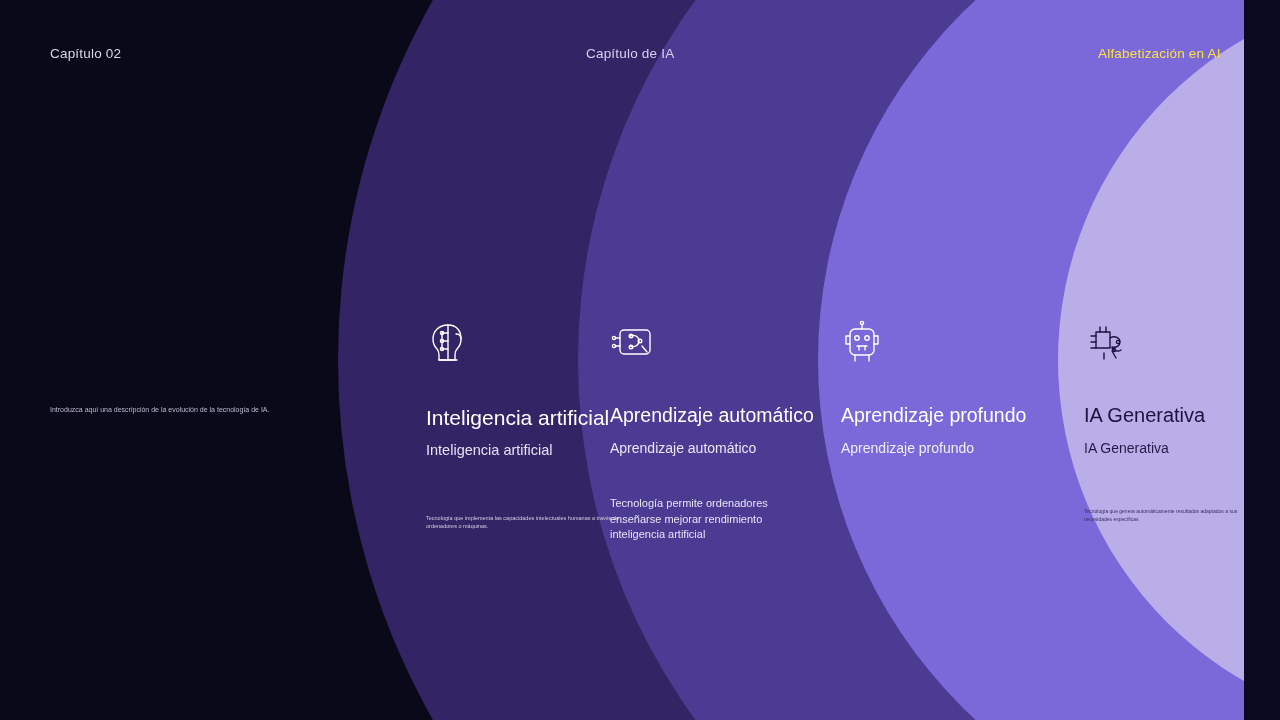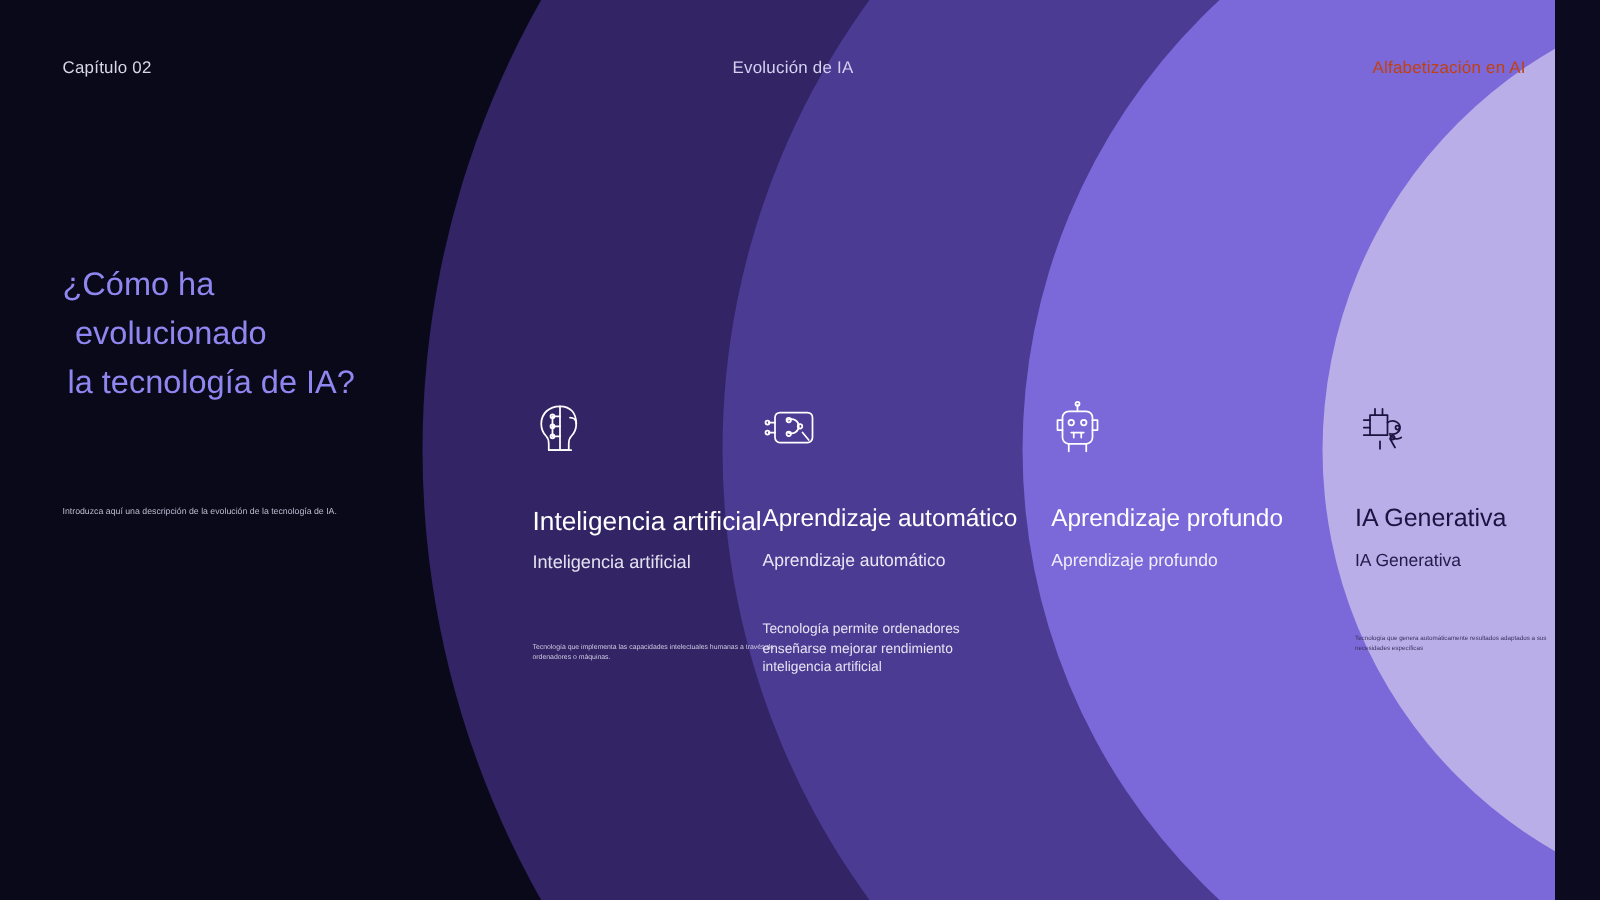--- a/index.html
+++ b/index.html
@@ -60,21 +60,21 @@
   
   .hdr {
     position: absolute;
     top: 46px;
     font-size: 13.5px;
     letter-spacing: 0.2px;
     white-space: nowrap;
   }
   .hdr-chapter { left: 50px; color: #d9d7e6; }
   .hdr-center  { left: 586px; color: #d6d2f2; }
-  .hdr-right   { left: 1098px; color: #c2410c; }
+  .hdr-right   { left: 1098px; color: #fde047; }
 
   
   .title {
     position: absolute;
     left: 50px;
     top: 208px;
     width: 300px;
     font-size: 26px;
     line-height: 39px;
     color: #8f86f0;
@@ -168,28 +168,23 @@
 <body>
 
 <div class="slide">
 
   <div class="ring ring-1"></div>
   <div class="ring ring-2"></div>
   <div class="ring ring-3"></div>
   <div class="ring ring-4"></div>
 
   <div class="hdr hdr-chapter">Capítulo 02</div>
-  <div class="hdr hdr-center">Evolución de IA</div>
+  <div class="hdr hdr-center">Capítulo de IA</div>
   <div class="hdr hdr-right">Alfabetización en AI</div>
 
-  <div class="title">
-    <span class="ln1">¿Cómo ha</span>
-    <span class="ln2">evolucionado</span>
-    <span class="ln3">la tecnología de IA?</span>
-  </div>
 
   <div class="left-desc">Introduzca aquí una descripción de la evolución de la tecnología de IA.</div>
 
   <div class="col col-1">
     <span class="icon">
       <svg width="44" height="46" viewBox="0 0 44 46" fill="none" stroke="#ffffff" stroke-width="1.4" stroke-linecap="round" stroke-linejoin="round">
         <path d="M22 5 C13 5 7 11 7 19 c0 5 2 8 4 10 2 2 2 4 2 6 v5 h16 v-5 c0-2 0-4 2-6 2-2 4-5 4-10 C35 11 31 5 22 5 Z"></path>
         <path d="M22 5 v35"></path>
         <path d="M22 13 h-6 M22 21 h-6 M22 29 h-6"></path>
         <path d="M16 13 v8 M16 21 v8"></path>

